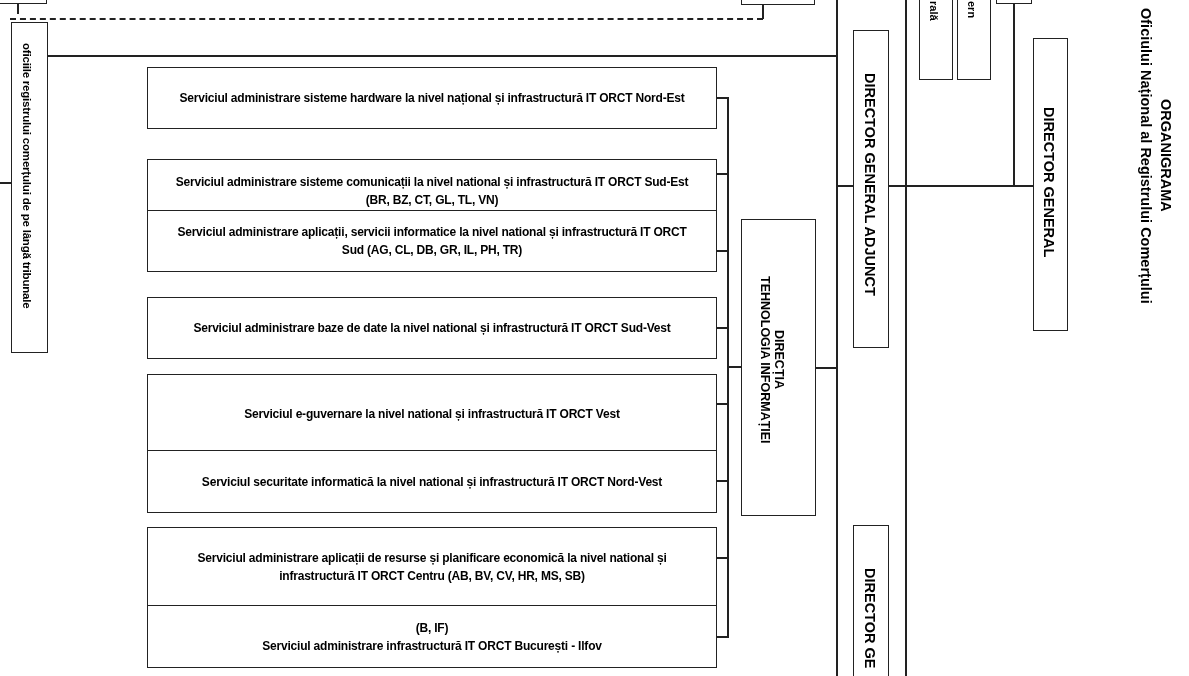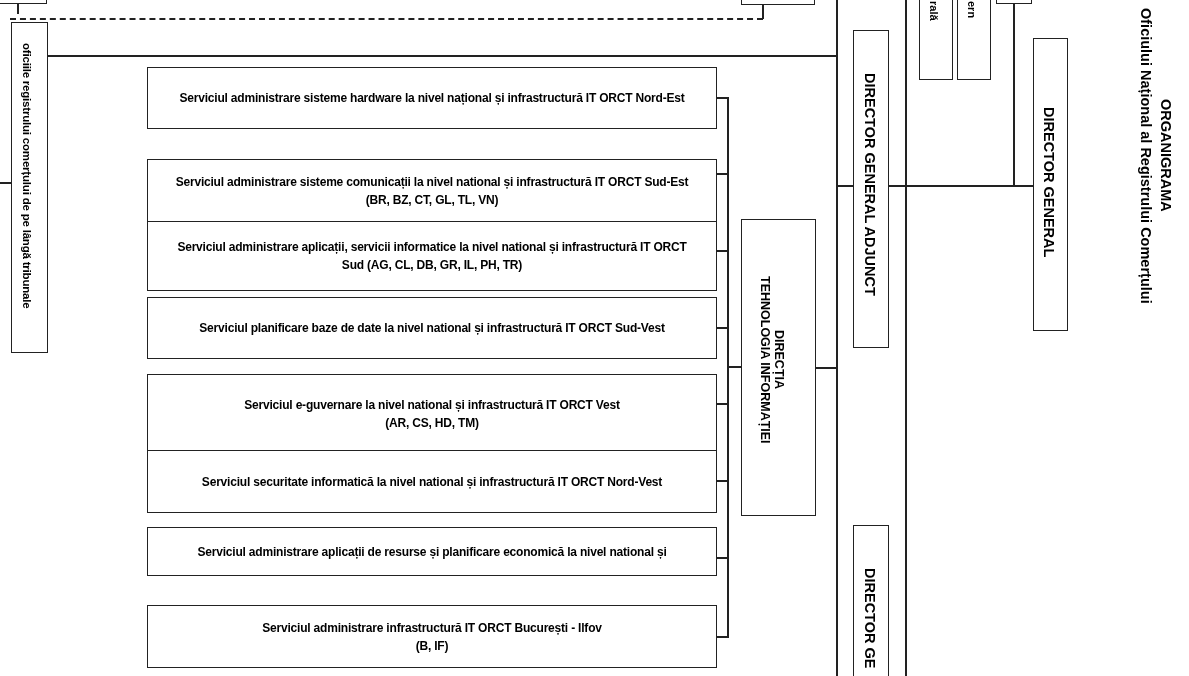--- a/index.html
+++ b/index.html
@@ -58,51 +58,51 @@
     <div>
       <span>Serviciul administrare sisteme hardware la nivel național și infrastructură IT ORCT Nord-Est</span>
     </div>
   </div>
 <div class="box svc" style="top:159px;height:63px;">
     <div>
       <span>Serviciul administrare sisteme comunicații la nivel national și infrastructură IT ORCT Sud-Est</span>
       <span>(BR, BZ, CT, GL, TL, VN)</span>
     </div>
   </div>
-<div class="box svc" style="top:221px;height:70px;">
+<div class="box svc" style="top:210px;height:62px;">
     <div>
       <span>Serviciul administrare aplicații, servicii informatice la nivel national și infrastructură IT ORCT</span>
       <span>Sud (AG, CL, DB, GR, IL, PH, TR)</span>
     </div>
   </div>
 <div class="box svc" style="top:297px;height:62px;">
     <div>
-      <span>Serviciul planificare baze de date la nivel national și infrastructură IT ORCT Sud-Vest</span>
+      <span>Serviciul administrare baze de date la nivel national și infrastructură IT ORCT Sud-Vest</span>
     </div>
   </div>
 <div class="box svc" style="top:374px;height:80px;">
     <div>
       <span>Serviciul e-guvernare la nivel national și infrastructură IT ORCT Vest</span>
-      <span>(AR, CS, HD, TM)</span>
     </div>
   </div>
 <div class="box svc" style="top:450px;height:63px;">
     <div>
       <span>Serviciul securitate informatică la nivel national și infrastructură IT ORCT Nord-Vest</span>
     </div>
   </div>
-<div class="box svc" style="top:527px;height:49px;">
+<div class="box svc" style="top:527px;height:79px;">
     <div>
       <span>Serviciul administrare aplicații de resurse și planificare economică la nivel national și</span>
+      <span>infrastructură IT ORCT Centru (AB, BV, CV, HR, MS, SB)</span>
     </div>
   </div>
 <div class="box svc" style="top:605px;height:63px;">
     <div>
+      <span>(B, IF)</span>
       <span>Serviciul administrare infrastructură IT ORCT București - Ilfov</span>
-      <span>(B, IF)</span>
     </div>
   </div>
 
 <div class="box" style="left:741px;top:219px;width:75px;height:297px;">
   <div class="vtext" style="left:16px;top:56px;font-size:12.5px;line-height:14px;">
     <span style="display:block;">DIRECȚIA</span>
     <span style="display:block;">TEHNOLOGIA INFORMAȚIEI</span>
   </div>
 </div>
 

